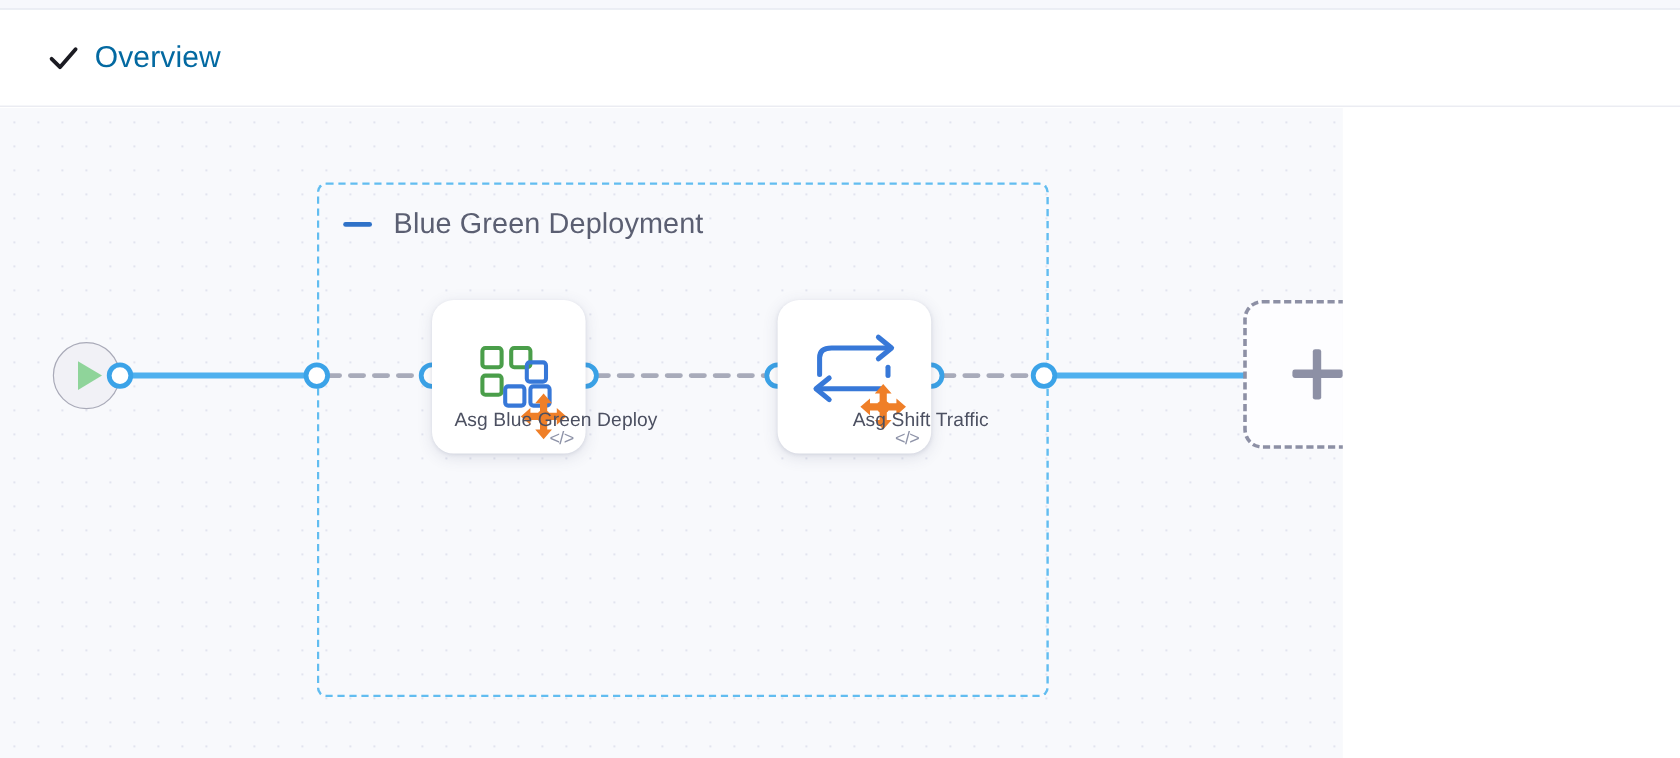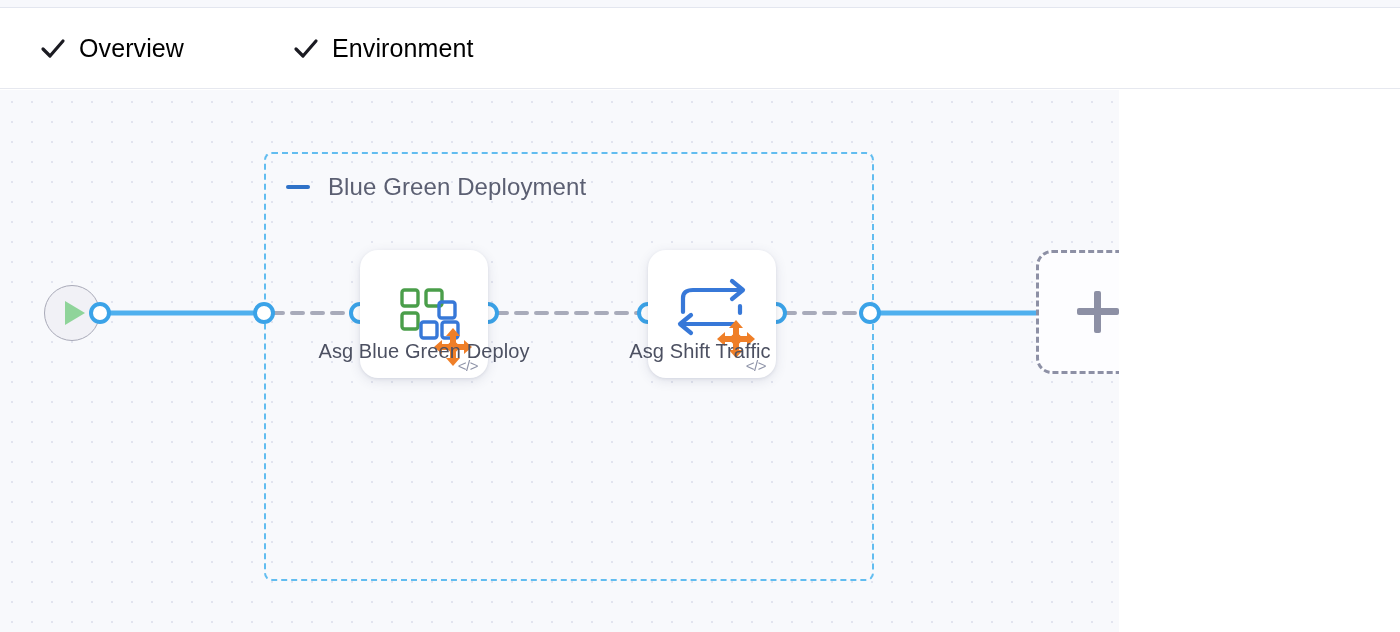--- a/index.html
+++ b/index.html
@@ -57,21 +57,21 @@
     display: inline-block;
     width: 26px;
     height: 26px;
     margin-right: 13px;
     flex: 0 0 auto;
   }
   .tab .check svg { display: block; }
 
   .tab .tab-label {
     font-size: 25px;
-    color: #000000;
+    color: #0369a1;
     letter-spacing: 0.1px;
   }
 
   .tab.selected .tab-label {
     font-weight: bold;
     color: #16161c;
   }
 
   .tab.selected .tab-underline {
     position: absolute;
@@ -209,22 +209,22 @@
 
   .node .icon-wrap {
     position: absolute;
     left: 0; top: 0;
     width: 128px;
     height: 128px;
   }
 
   .node-label {
     position: absolute;
-    text-align: center;
-    font-size: 20px;
+    text-align: right;
+    font-size: 16px;
     color: #4c5061;
     line-height: 42px;
     letter-spacing: 0.1px;
   }
   .node-label.l1 { left: 300px; top: 240px; width: 248px; }
   .node-label.l2 { left: 576px; top: 240px; width: 248px; }
 
   
   .add-step {
     position: absolute;
@@ -275,28 +275,20 @@
     <div class="tab">
       <span class="check">
         <svg width="26" height="26" viewBox="0 0 26 26">
             <path d="M3 13 L10 20 L23 5" fill="none" stroke="#1b1b22" stroke-width="3.2" stroke-linecap="round" stroke-linejoin="round"></path>
           </svg>
       </span>
       <span class="tab-label">Overview</span>
     </div>
 
 
-    <div class="tab" style="margin-left:75px;">
-      <span class="check">
-        <svg width="26" height="26" viewBox="0 0 26 26">
-            <path d="M3 13 L10 20 L23 5" fill="none" stroke="#1b1b22" stroke-width="3.2" stroke-linecap="round" stroke-linejoin="round"></path>
-          </svg>
-      </span>
-      <span class="tab-label">Environment</span>
-    </div>
 
 
 
   </div>
 
   <div class="canvas">
 
     <svg class="edges">
 
       <line x1="100" y1="223" x2="264" y2="223" stroke="#4fb0ee" stroke-width="5" stroke-linecap="round"></line>

